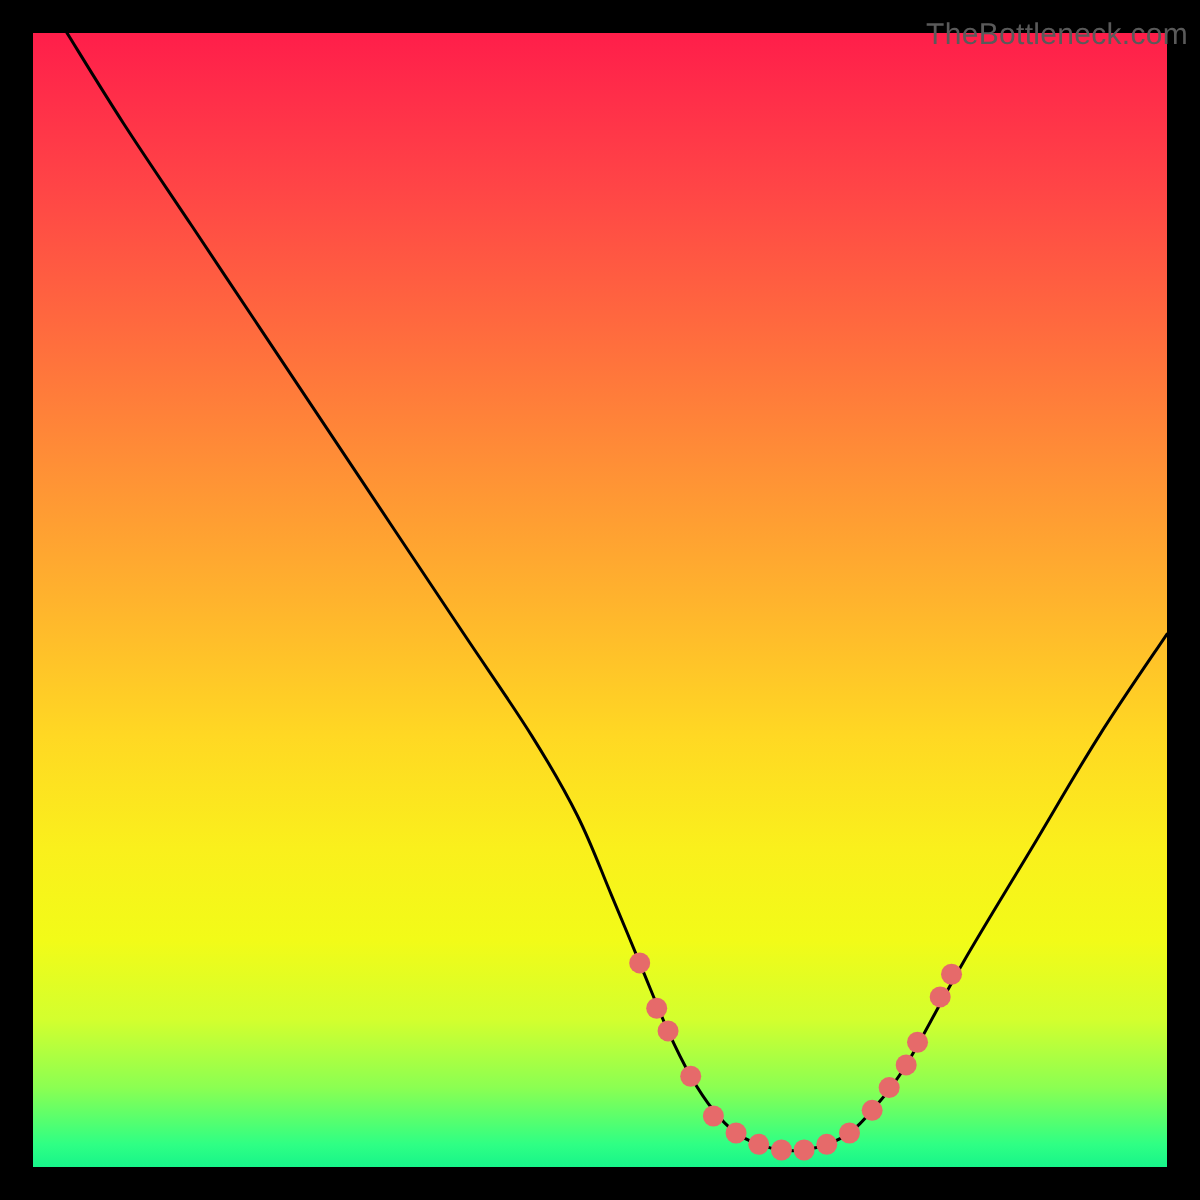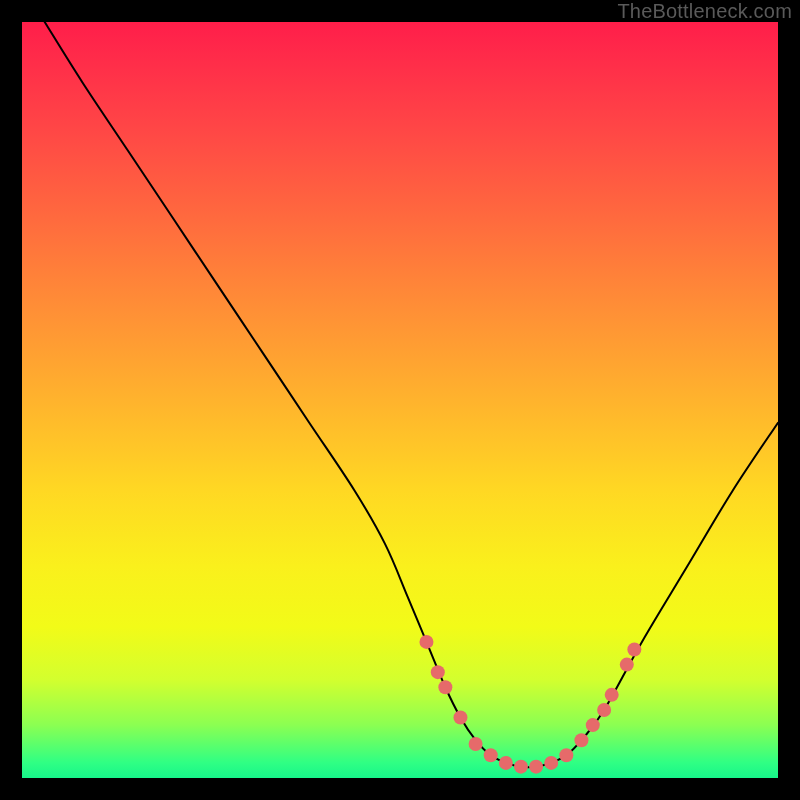--- a/index.html
+++ b/index.html
@@ -28,21 +28,21 @@
       #faf01c 72%,
       #f2fb18 80%,
       #d3ff2e 87%,
       #8bff52 93%,
       #2fff84 98%,
       #17f58a 100%
     );
   }
   .watermark {
     position: absolute;
-    top: 0;
+    top: 12px;
     right: 8px;
     color: #5a5a5a;
     font-size: 20px;
     font-weight: 500;
     letter-spacing: 0.2px;
     z-index: 10;
   }
   svg.plot {
     position: absolute;
     left: 0;

